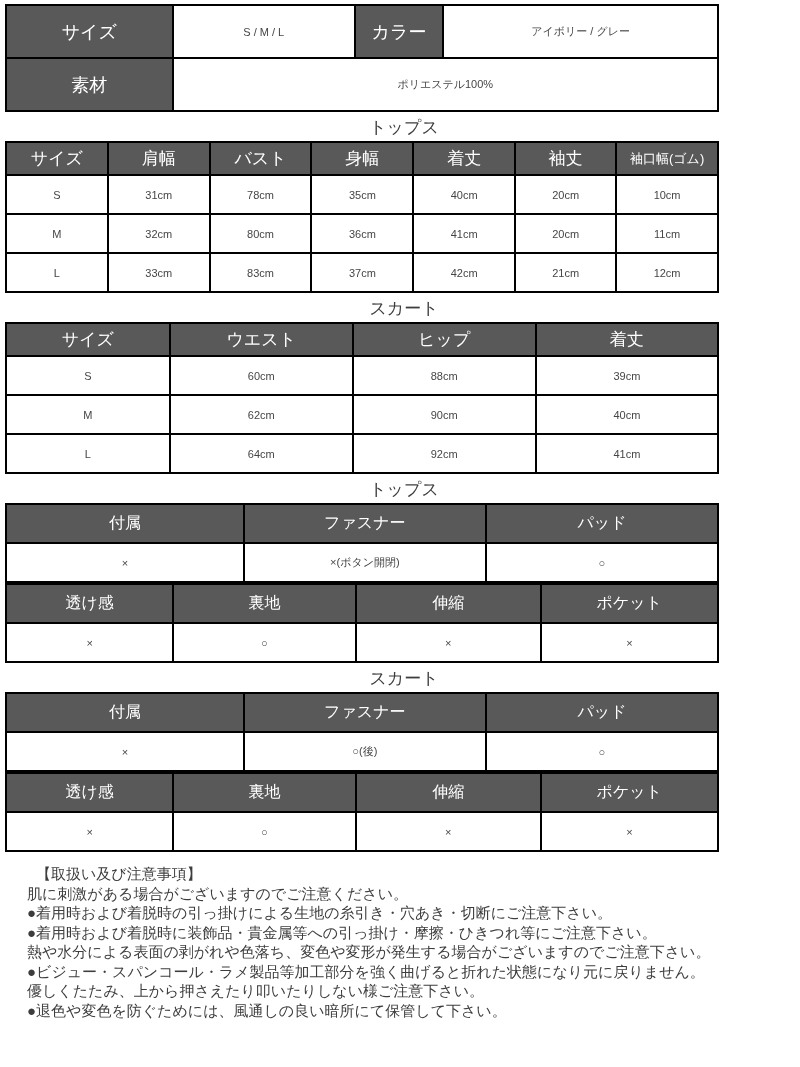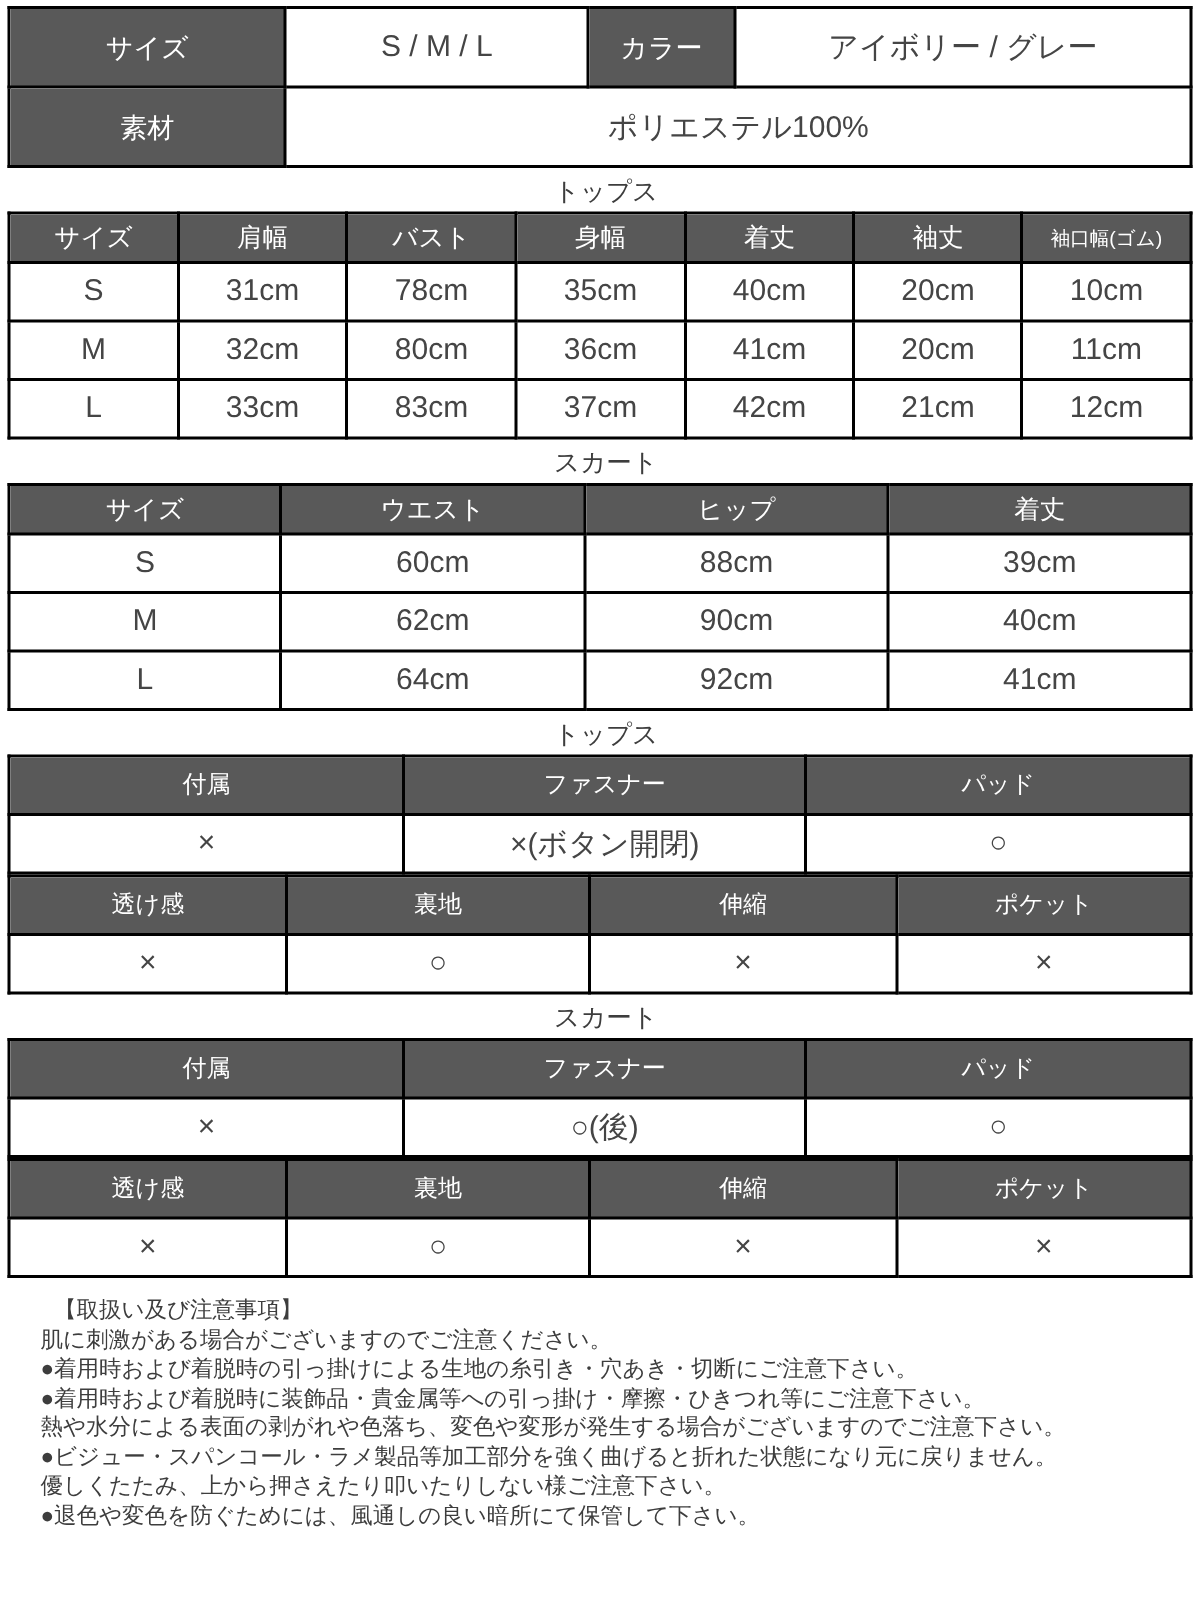--- a/index.html
+++ b/index.html
@@ -7,40 +7,40 @@
   body {
     width: 800px; height: 1067px;
     background: #ffffff;
     font-family: "Liberation Sans", "DejaVu Sans", sans-serif;
     color: #404040;
   }
   .page { padding: 4px 5px 0 5px; }
 
   table {
     border-collapse: collapse;
-    width: 790px;
+    width: 714px;
     table-layout: fixed;
   }
   td {
     border: 2px solid #000000;
     text-align: center;
     vertical-align: middle;
     padding: 0 2px;
     overflow: hidden;
     white-space: nowrap;
   }
   .hdr {
     background: #595959;
     color: #ffffff;
     font-size: 18px;
   }
   .val {
     background: #ffffff;
     color: #454545;
-    font-size: 20px;
+    font-size: 11px;
   }
 
   
   .t-info td { height: 53px; }
 
   
   .t-size td.hdr { height: 33px; font-size: 17px; }
   .t-size td.val { height: 39px; }
   .t-size td.hdr.small { font-size: 13px; }
 

